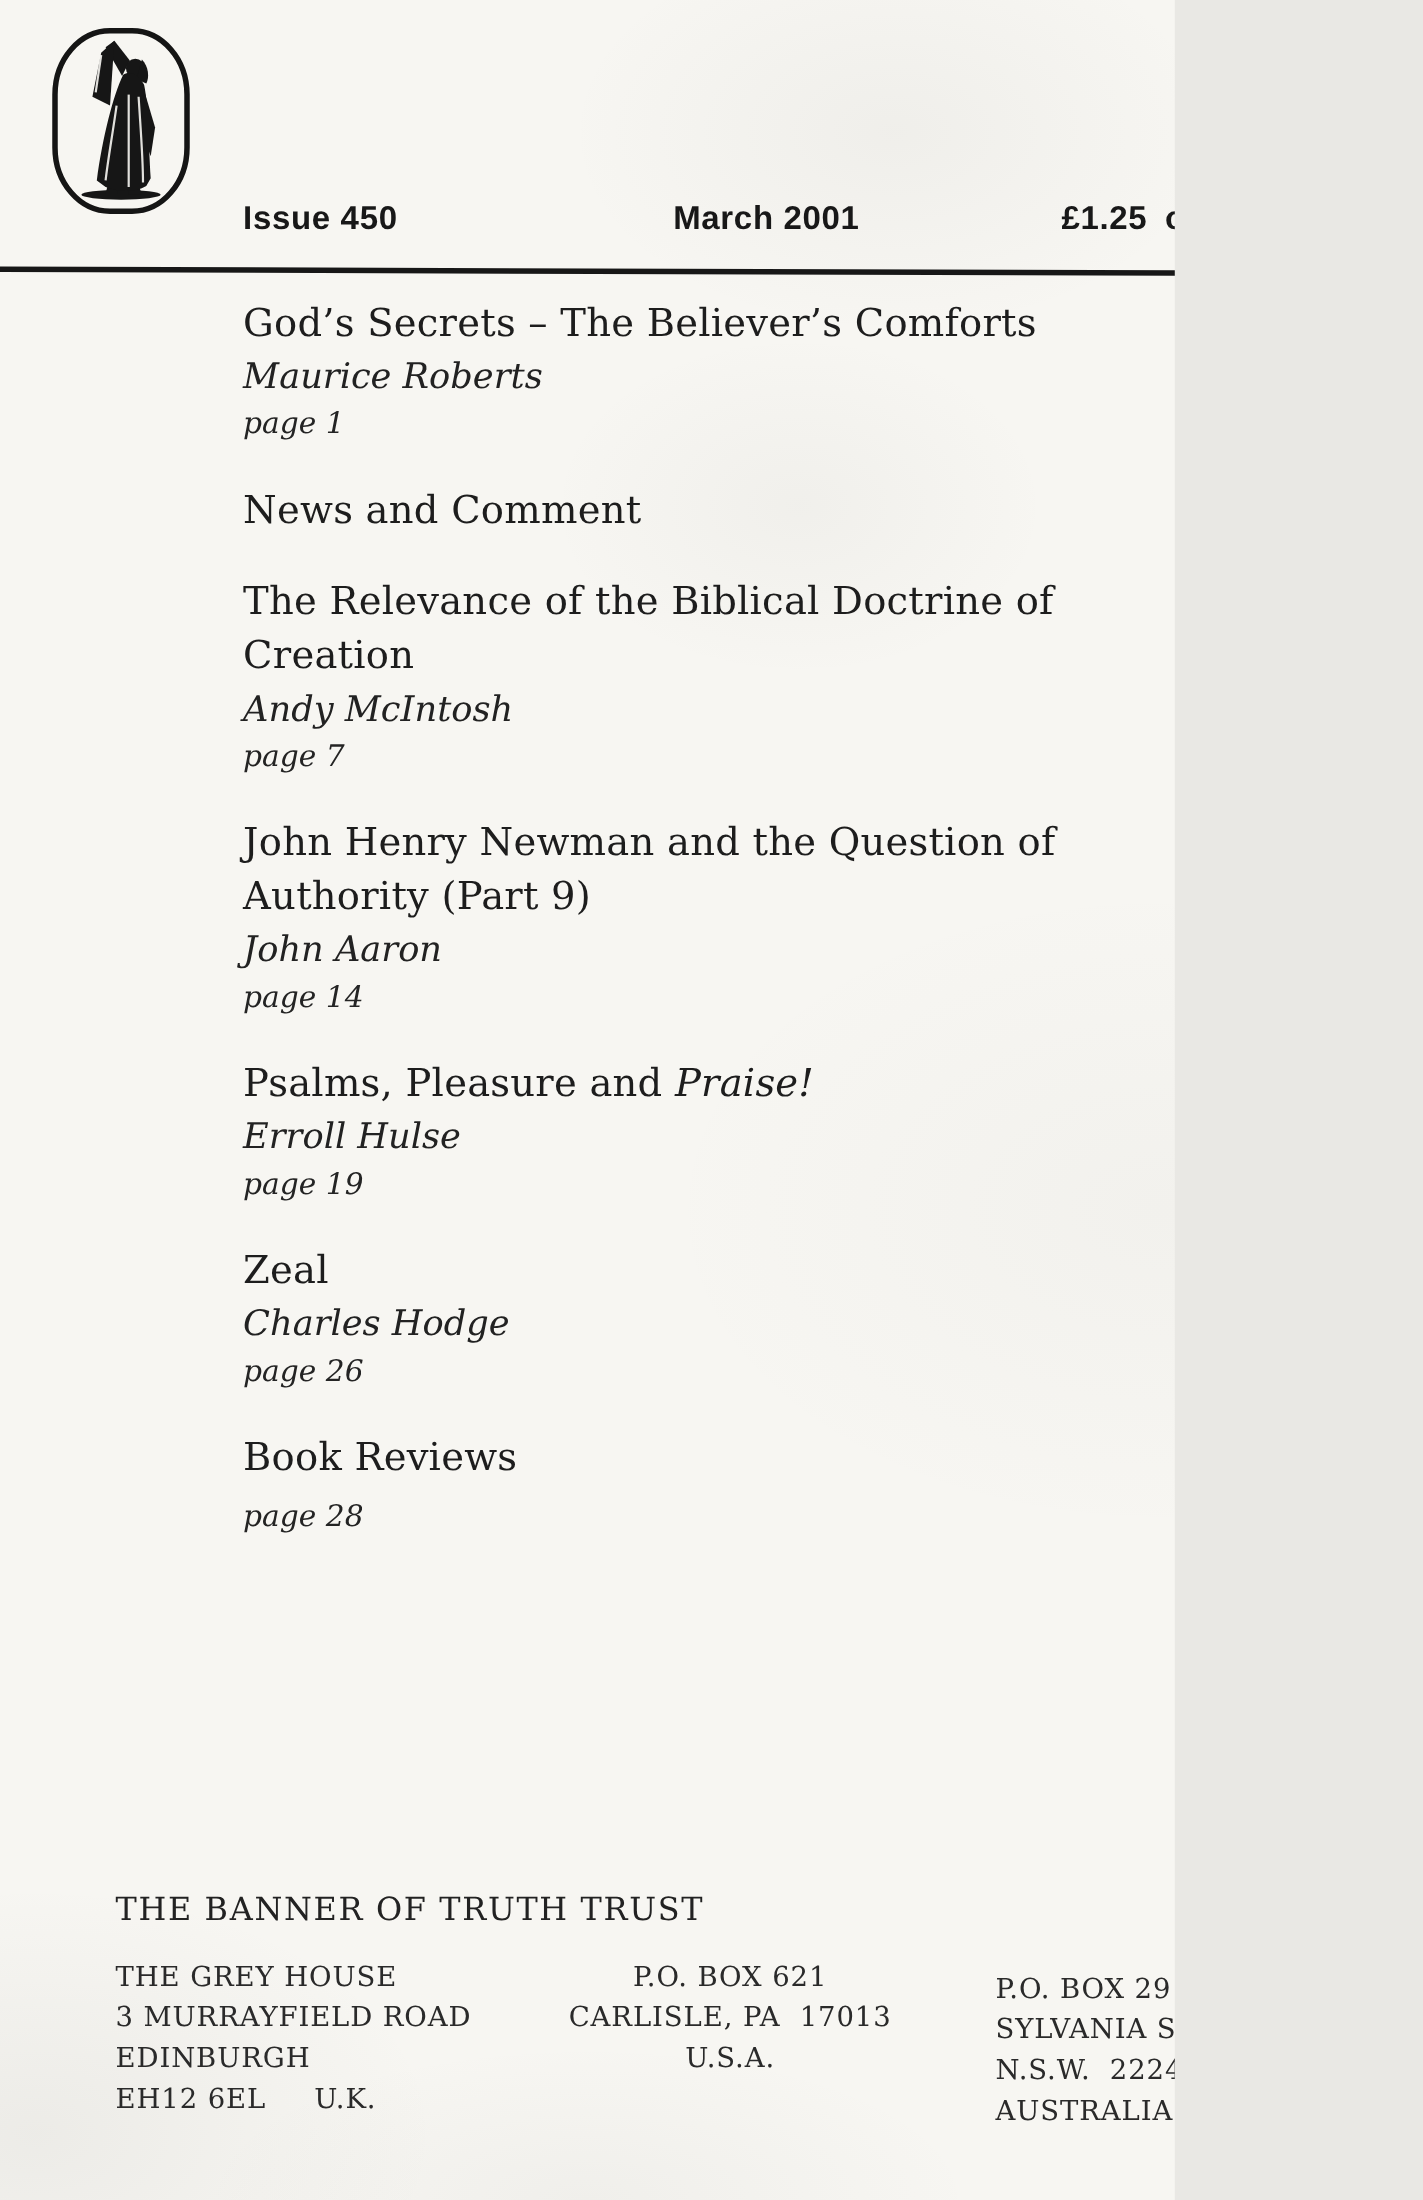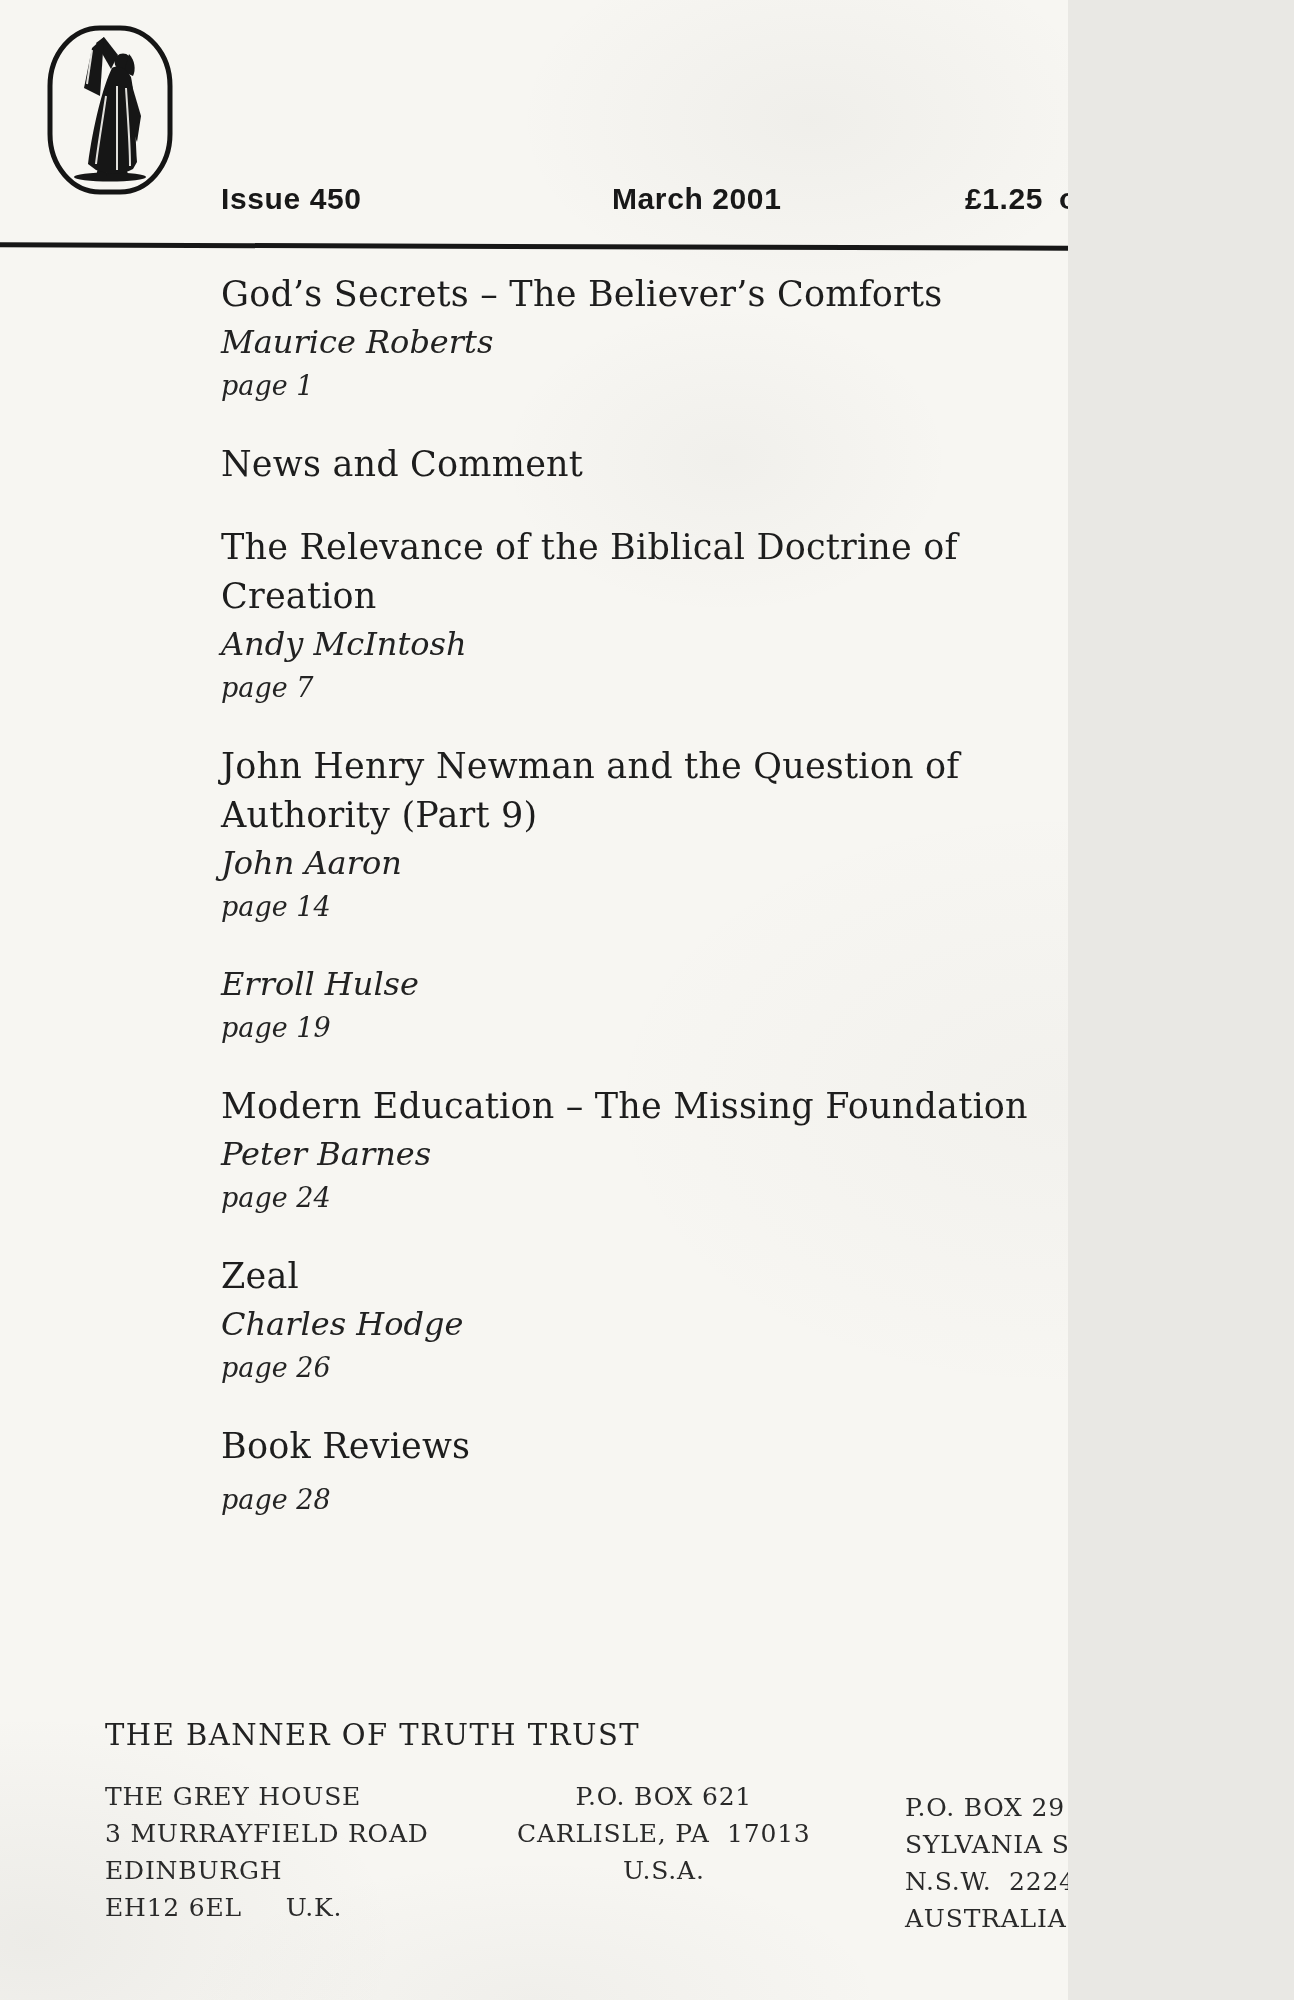--- a/index.html
+++ b/index.html
@@ -161,29 +161,25 @@
     </div>
 
     <div class="entry">
       <div class="entry-title"><span>John Henry Newman and the Question of
 Authority (Part 9)</span><span class="it"></span></div>
       <div class="entry-author">John Aaron</div>
       <div class="entry-page">page 14</div>
     </div>
 
     <div class="entry">
+      <div class="entry-title"><span>Psalms, Pleasure and </span><span class="it">Praise!</span></div>
       <div class="entry-author">Erroll Hulse</div>
       <div class="entry-page">page 19</div>
     </div>
 
-    <div class="entry">
-      <div class="entry-title"><span>Modern Education – The Missing Foundation</span><span class="it"></span></div>
-      <div class="entry-author">Peter Barnes</div>
-      <div class="entry-page">page 24</div>
-    </div>
 
     <div class="entry">
       <div class="entry-title"><span>Zeal</span><span class="it"></span></div>
       <div class="entry-author">Charles Hodge</div>
       <div class="entry-page">page 26</div>
     </div>
 
     <div class="entry entry--book-reviews">
       <div class="entry-title"><span>Book Reviews</span><span class="it"></span></div>
 

